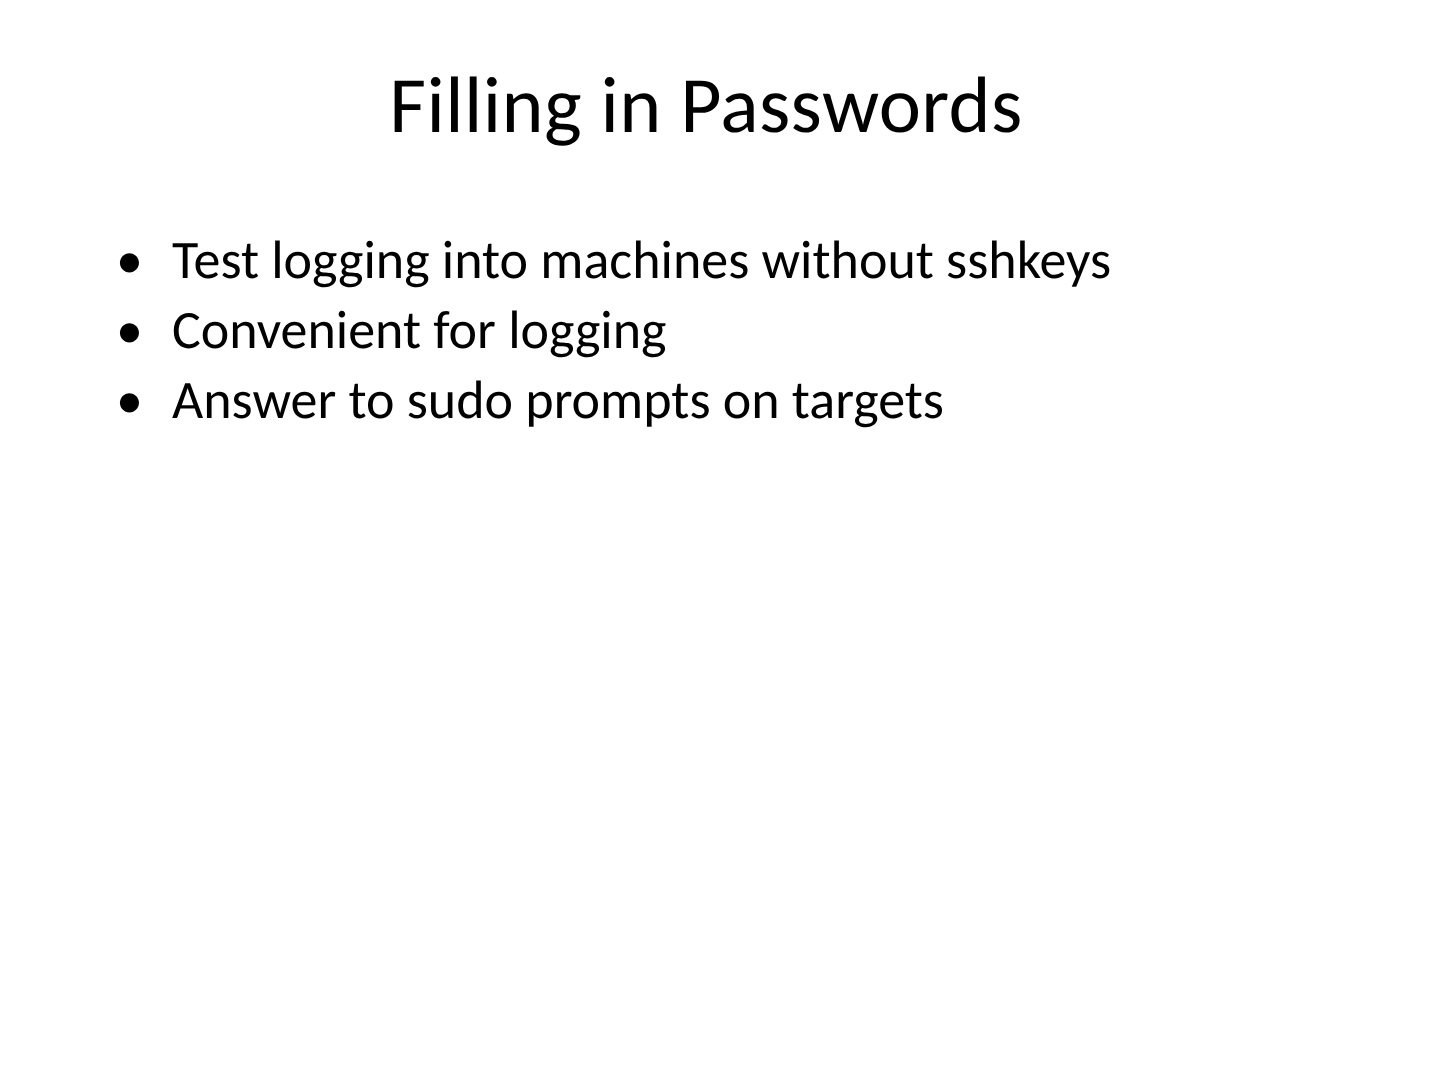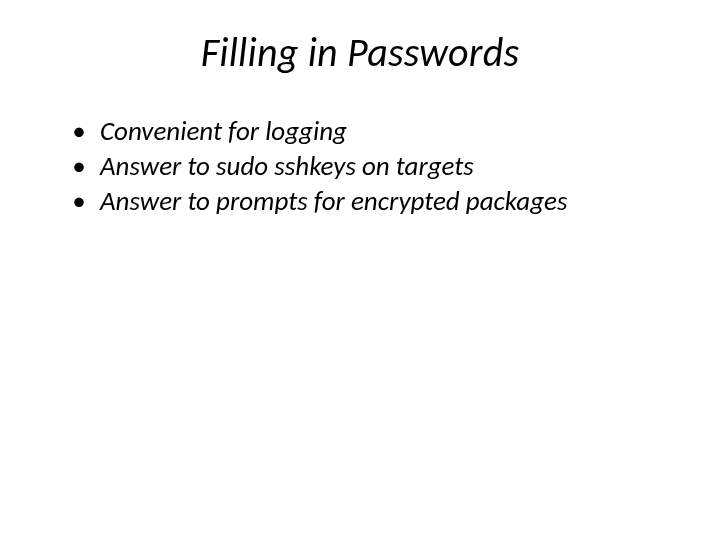--- a/index.html
+++ b/index.html
@@ -11,22 +11,21 @@
       width: 720px;
       height: 540px;
       background: #ffffff;
       font-family: Calibri, "Segoe UI", Arial, sans-serif;
       color: #000000;
       overflow: hidden;
     }
     .slide {
       width: 100%;
       height: 100%;
-      padding: 28px 50px 40px 50px;
-      font-style: italic;
+      padding: 28px 50px 40px 36px;
     }
     .title {
       font-size: 40px;
       font-weight: 400;
       text-align: center;
       margin-bottom: 38px;
       letter-spacing: 0.2px;
     }
     .bullet-list {
       list-style: none;
@@ -46,17 +45,17 @@
       top: 0;
       font-size: 27px;
     }
   </style>
 </head>
 <body>
 
 <div class="slide">
   <h1 class="title">Filling in Passwords</h1>
   <ul class="bullet-list">
+    <li class="bullet-item">Test logging into machines without sshkeys</li>
     <li class="bullet-item">Convenient for logging</li>
-    <li class="bullet-item">Answer to sudo sshkeys on targets</li>
-    <li class="bullet-item">Answer to prompts for encrypted packages</li>
+    <li class="bullet-item">Answer to sudo prompts on targets</li>
   </ul>
 </div>
 
 </body></html>

